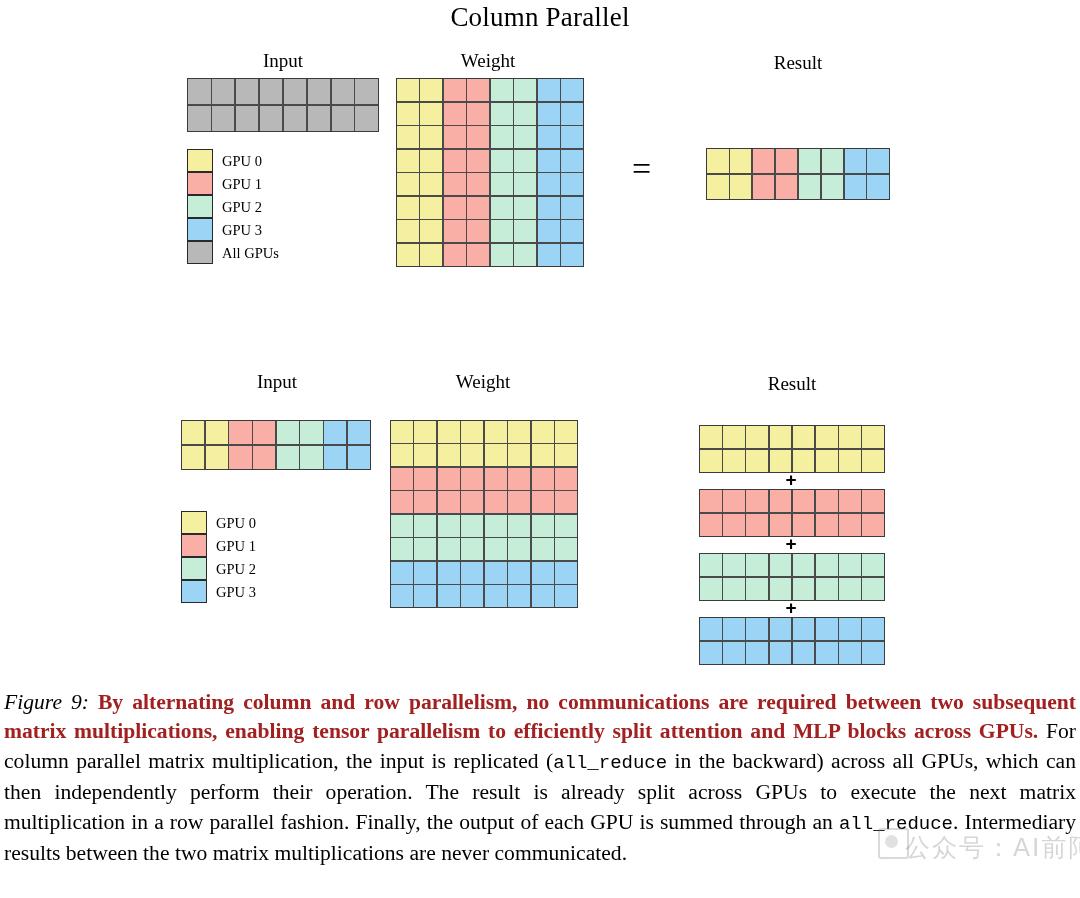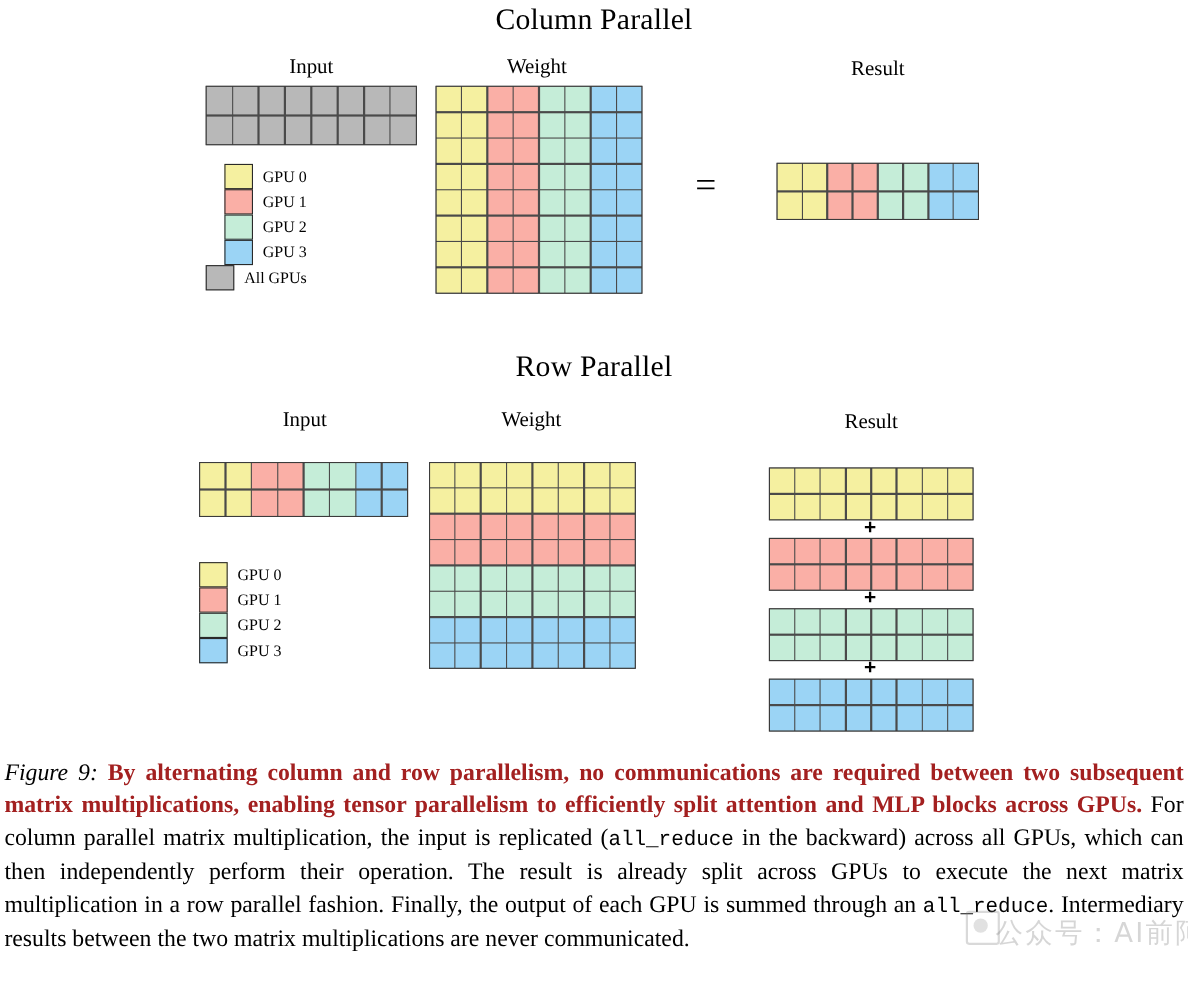--- a/index.html
+++ b/index.html
@@ -59,21 +59,20 @@
   }
 
   
   .legend {
     position: absolute;
   }
   .legend-row {
     display: flex;
     align-items: center;
     height: 23px;
-    justify-content: flex-end;
   }
   .legend-swatch {
     width: 26px;
     height: 23px;
     border: 1.4px solid #2a2a2a;
     box-sizing: border-box;
     margin-top: -1.4px;
     flex: 0 0 auto;
   }
   .legend-label {
@@ -289,21 +288,20 @@
       <div class="legend-row">
         <div class="legend-swatch" style="background: rgb(155, 212, 245);"></div>
         <div class="legend-label">GPU 3</div>
       </div>
       <div class="legend-row">
         <div class="legend-swatch" style="background: rgb(184, 184, 184);"></div>
         <div class="legend-label">All GPUs</div>
       </div>
     </div>
 
-  <div class="section-title row">Row Parallel</div>
 
   <div class="panel-label" style="left:180px; top:371px; width:194px;">Input</div>
 
   <div class="panel-label" style="left:390px; top:371px; width:186px;">Weight</div>
 
   <div class="panel-label" style="left:699px; top:373px; width:186px;">Result</div>
 
   <div class="matrix" id="m-row-input" style="left: 181px; top: 420px; width: 188px; height: 48px; grid-template-columns: repeat(8, 1fr); grid-template-rows: repeat(2, 1fr);">
       <div class="cell" style="background: rgb(245, 240, 160);"></div>
       <div class="cell" style="background: rgb(245, 240, 160);"></div>

